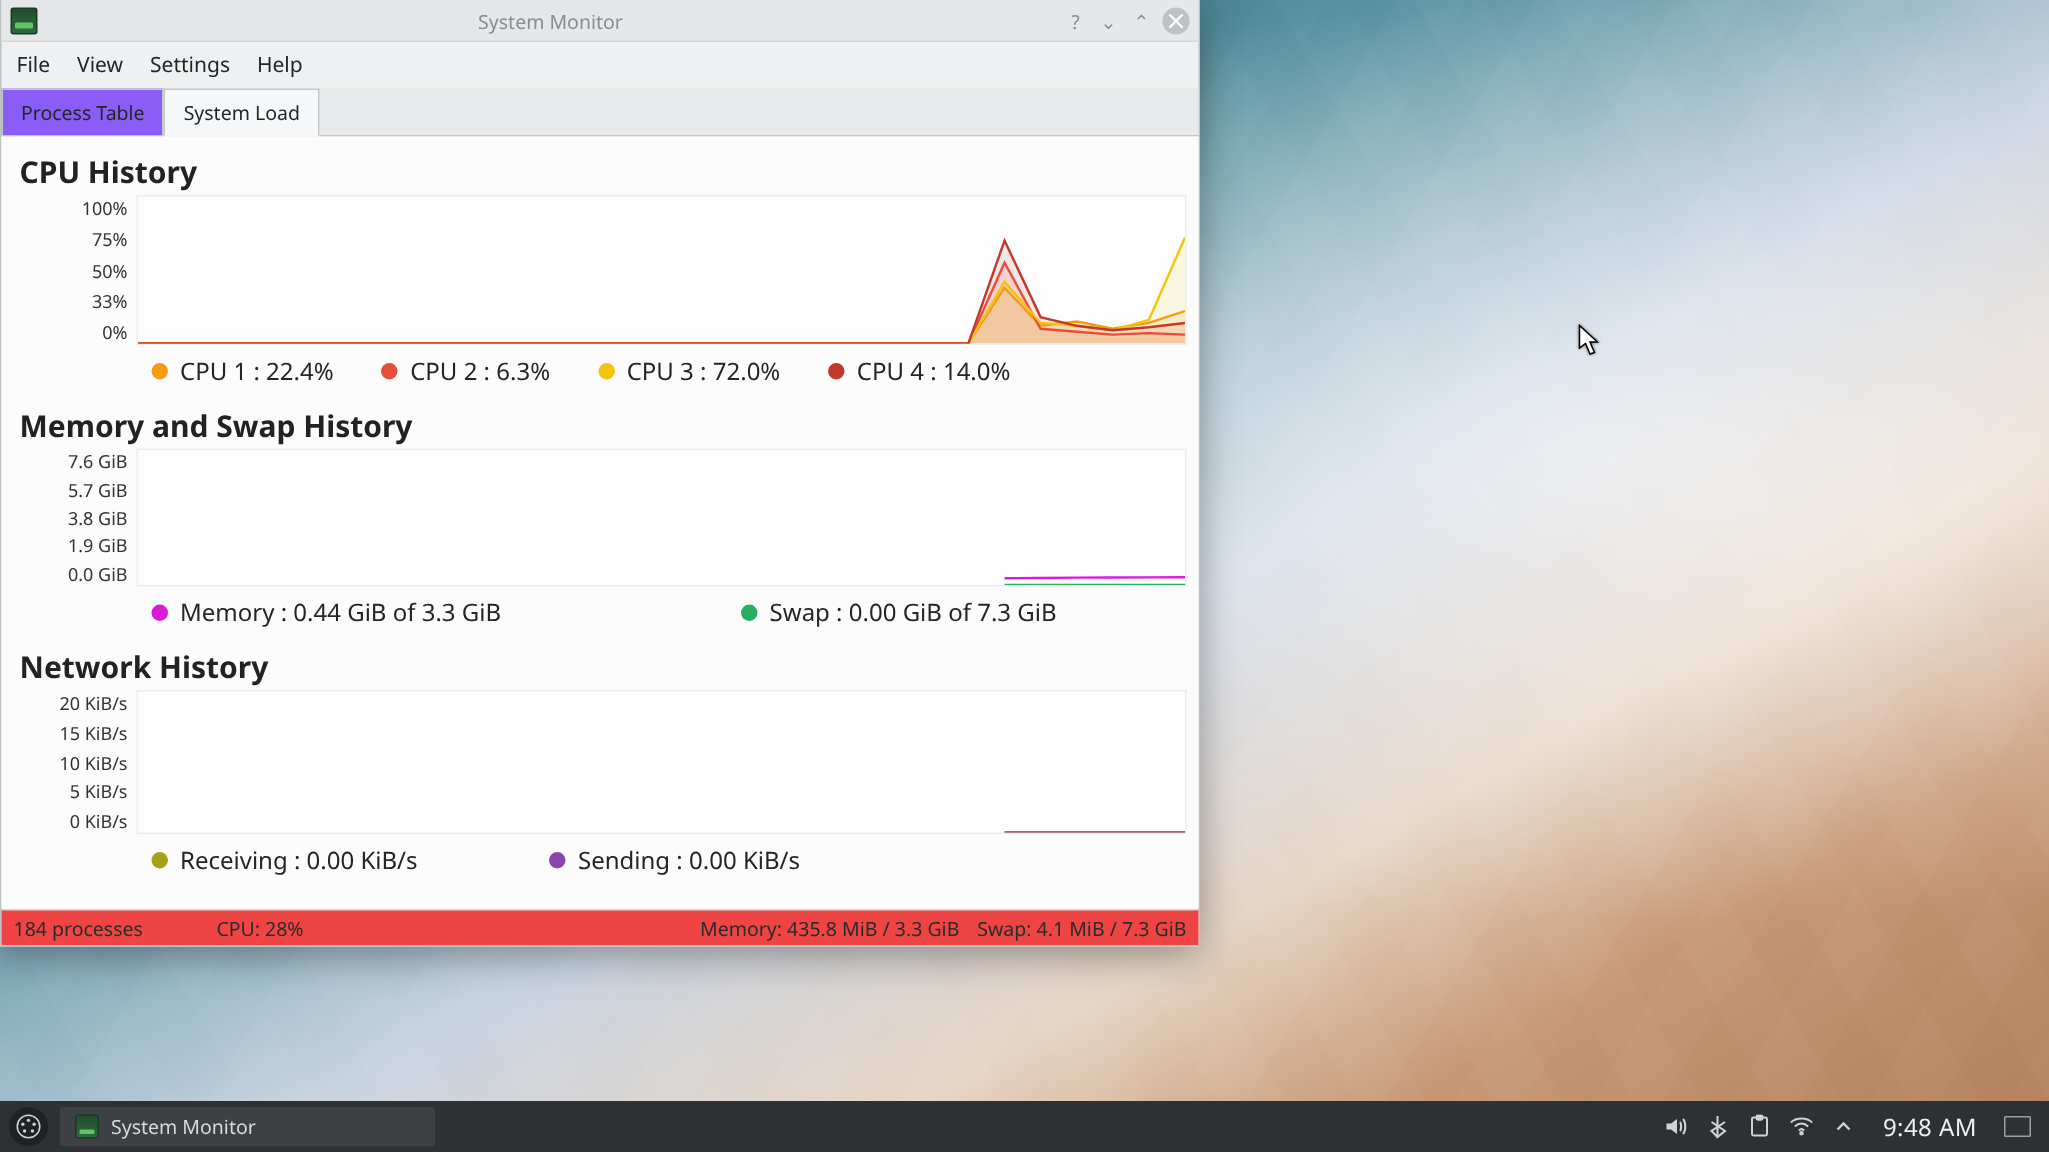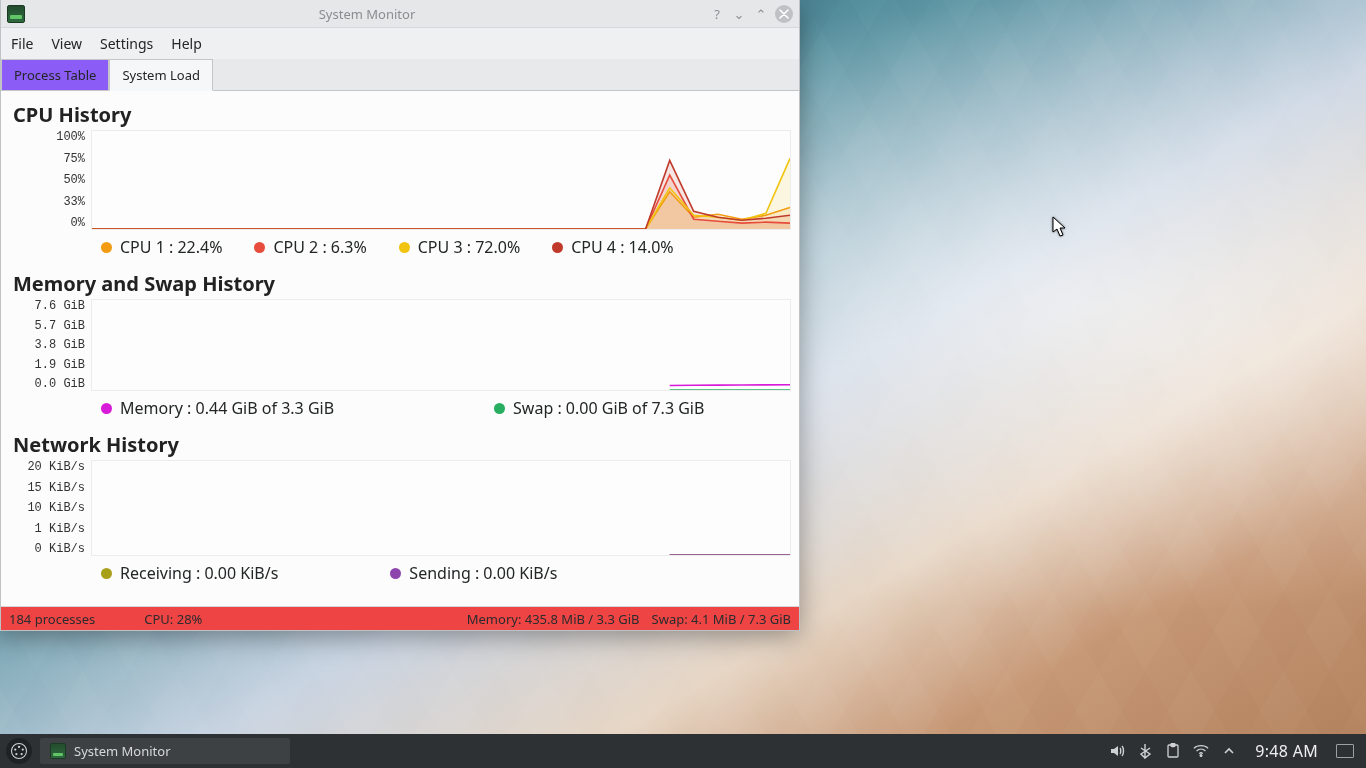--- a/index.html
+++ b/index.html
@@ -42,21 +42,21 @@
 .menubar { display: flex; gap: 18px; padding: 6px 10px; font-size: 14px; }
 .menubar span { cursor: default; }
 
 .tabbar { display: flex; border-bottom: 1px solid #c4c6c8; background: #e8e9ea; }
 .tab { padding: 6px 12px; border: 1px solid #c4c6c8; border-bottom: none; background: #8b5cf6; cursor: pointer; font-size: 13px; }
 .tab.active { background: #f6f7f8; border-bottom: 1px solid #f6f7f8; margin-bottom: -1px; }
 
 .content { flex: 1; background: #fcfcfc; padding: 6px 8px 2px 8px; overflow: hidden; }
 .section-title { font-weight: 700; font-size: 20px; margin: 4px 0 2px 4px; color: #222; }
 .chart-wrap { display: flex; align-items: stretch; }
-.ylabels { width: 82px; display: flex; flex-direction: column; justify-content: space-between; text-align: right; font-size: 12px; color: #333; padding: 0 6px 0 0; font-family: Liberation Mono, monospace; }
+.ylabels { width: 82px; display: flex; flex-direction: column; justify-content: space-between; text-align: right; font-size: 12px; color: #333; padding: 0 6px 0 0; }
 .chart { flex: 1; height: 100px; background: #fdfdfd; border: 1px solid #ececec; position: relative; }
 .legend { display: flex; flex-wrap: wrap; gap: 32px; padding: 6px 0 8px 92px; font-size: 16px; }
 .leg { display: flex; align-items: center; gap: 8px; }
 .dot { width: 11px; height: 11px; border-radius: 50%; display: inline-block; }
 
 .statusbar {
   height: 24px; background: #ef4444; border-top: 1px solid #d6d7da;
   display: flex; align-items: center; padding: 0 8px; gap: 12px; font-size: 13px; color: #2a2c2e;
 }
 .statusbar .spacer { flex: 1; }
@@ -179,29 +179,29 @@
           <span>Swap : 0.00 GiB of 7.3 GiB</span>
         </span>
     </div>
 
     <div class="section-title">Network History</div>
     <div class="chart-wrap">
       <div class="ylabels">
         <span>20 KiB/s</span>
         <span>15 KiB/s</span>
         <span>10 KiB/s</span>
-        <span>1 KiB/s</span>
+        <span>5 KiB/s</span>
         <span>0 KiB/s</span>
       </div>
       <div class="chart" id="net-chart" style="height:96px"><svg width="698" height="94" viewBox="0 0 698 94">
             <path d="M577.7 94.0 L601.7 94.0 L625.8 94.0 L649.9 94.0 L673.9 94.0 L698.0 94.0 " fill="none" stroke="#a9a019" stroke-width="1.6"></path>
             <path d="M577.7 94.0 L601.7 94.0 L625.8 94.0 L649.9 94.0 L673.9 94.0 L698.0 94.0 " fill="none" stroke="#8d44ad" stroke-width="1.6"></path>
           </svg></div>
     </div>
-    <div class="legend" style="gap:112px">
+    <div class="legend" style="gap:88px">
       <span class="leg">
           <span class="dot" style="background:#a9a019"></span>
           <span>Receiving : 0.00 KiB/s</span>
         </span>
       <span class="leg">
           <span class="dot" style="background:#8d44ad"></span>
           <span>Sending : 0.00 KiB/s</span>
         </span>
     </div>
 

